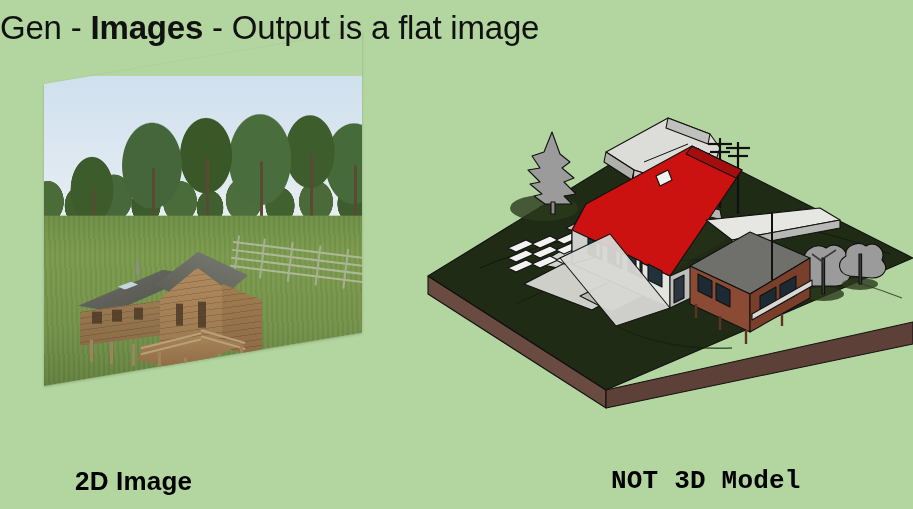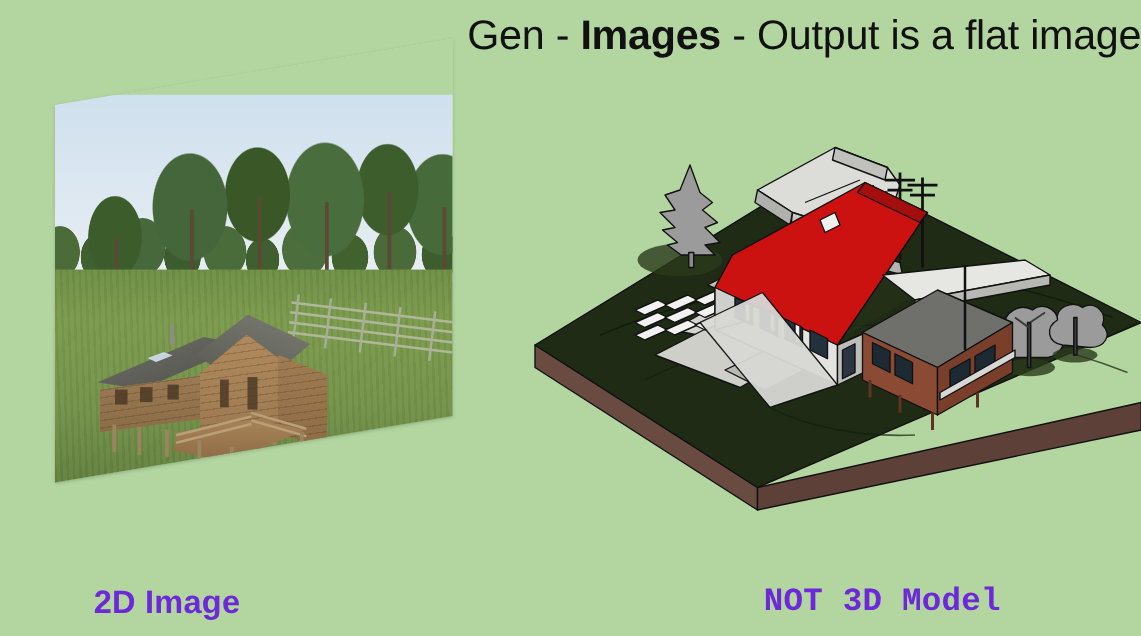--- a/index.html
+++ b/index.html
@@ -20,35 +20,35 @@
     background: #b3d6a0;
     overflow: hidden;
   }
 
   
   #title {
     position: absolute;
     left: 0;
     top: 6px;
     width: 913px;
-    text-align: right;
+    text-align: left;
     font-size: 33px;
     line-height: 44px;
     color: #111111;
     letter-spacing: -0.2px;
     white-space: pre;
   }
   #title .bold { font-weight: bold; }
 
   
   .caption {
     position: absolute;
     font-size: 26px;
     font-weight: bold;
-    color: #6d28d9;
+    color: #000000;
     letter-spacing: 0.2px;
   }
   #caption-left  { left: 75px;  top: 466px; }
   #caption-right { left: 611px; top: 466px; font-family: Liberation Mono, monospace; }
 
   
   #photo-wrap {
     position: absolute;
     left: 44px;
     top: 84px;

